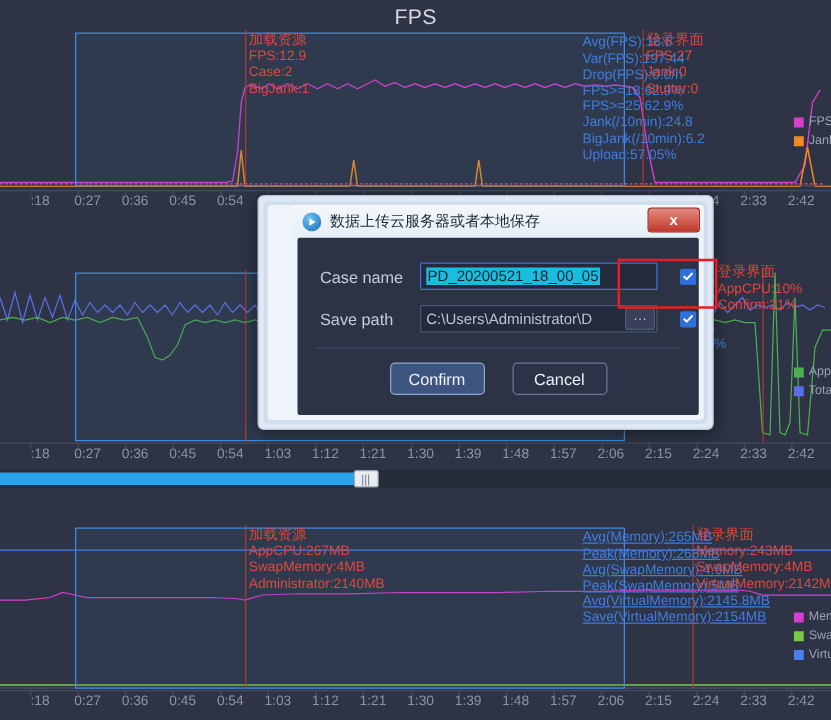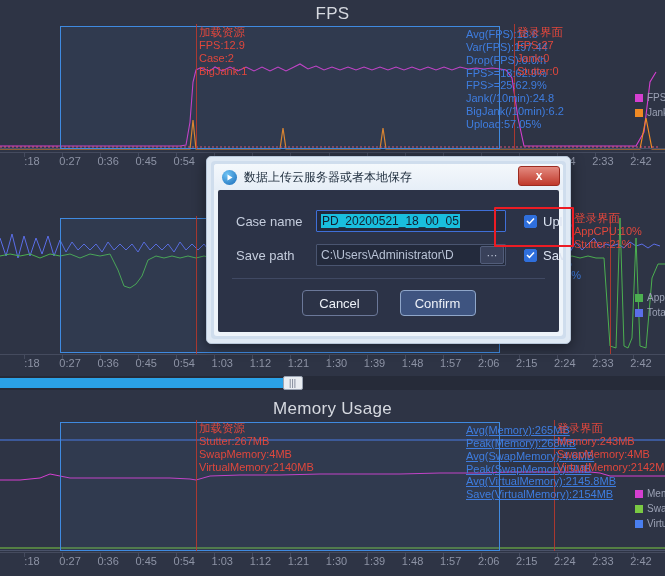--- a/index.html
+++ b/index.html
@@ -65,21 +65,21 @@
   
   .dialog{
     position:absolute; left:206px; top:156px; width:365px; height:188px;
     background:#dfe9f4;
     border:1px solid #b7c6d8;
     border-radius:5px;
     padding:4px;
     box-shadow:0 3px 14px rgba(0,0,0,.45);
   }
   .dlg-frame{ width:100%; height:100%; background:#cfdded; border-radius:4px; padding:3px; }
-  .dlg-inner{ width:100%; height:100%; background:#eef4fa; border-radius:3px; display:flex; flex-direction:column; overflow:hidden; }
+  .dlg-inner{ width:100%; height:100%; background:#eef4fa; border-radius:3px; display:flex; flex-direction:column; overflow:hidden;padding-left:20px; }
   .titlebar{
     height:26px; flex:0 0 26px; display:flex; align-items:center; gap:7px;
     padding-left:8px; position:relative;
     background:linear-gradient(#f4f8fc,#e6eef7);
   }
   .title-icon{
     width:15px; height:15px; border-radius:50%;
     background:radial-gradient(circle at 35% 30%, #6fc4f5, #1769b8);
     display:flex; align-items:center; justify-content:center;
   }
@@ -243,21 +243,21 @@
         <div>0%</div>
         <div>0%</div>
         <div>%</div>
         <div>4%</div>
         <div>0.0%</div>
       </div>
 
       <div class="ann red" style="left:574px;top:34px;">
         <div class="cn">登录界面</div>
         <div>AppCPU:10%</div>
-        <div>Stutter:21%</div>
+        <div>Confirm:21%</div>
       </div>
 
       <div class="legend" style="top:112px;">
         <div class="legend-row">
           <span class="legend-sw" style="background:#4caf50"></span>
           <span class="legend-lb">AppCPU</span>
         </div>
         <div class="legend-row">
           <span class="legend-sw" style="background:#5b6ee8"></span>
           <span class="legend-lb">TotalCPU</span>
@@ -304,37 +304,36 @@
       </div>
   </div>
 
   <div class="slider-wrap" style="top:376px;">
     <div class="slider-track"></div>
     <div class="slider-fill" style="width: 44%;"></div>
     <div class="slider-handle" style="left: calc(44% - 10px);">|||</div>
   </div>
 
   <div class="panel" style="top:394px;height:182px;">
-    <div class="panel-title" style="top:5px;">Memory Usage</div>
     <div class="plot" style="top:24px;height:134px;">
       <svg class="plot-inner" viewBox="0 0 665 134" preserveAspectRatio="none">
         <polyline fill="none" stroke="#4a7ff0" stroke-width="1" points="0,22 40,22 80,22 120,22 160,22 200,22 240,22 280,22 320,22 360,22 400,22 440,22 480,22 520,22 560,22 600,22 640,22 665,22"></polyline>
         <polyline fill="none" stroke="#d53fd0" stroke-width="1" points="0,62 20,62 40,60 50,56 60,58 70,60 90,60 110,60 130,60 150,60 170,60 190,61 196,62 210,58 240,57 280,57 320,56 360,56 400,56 440,55 480,55 510,54 530,54 560,54 590,54 600,55 610,58 620,58 640,58 665,58"></polyline>
         <polyline fill="none" stroke="#7ac943" stroke-width="1.2" points="0,130 100,130 200,130 300,130 400,130 500,130 600,130 665,130"></polyline>
         <line x1="0" y1="132.5" x2="665" y2="132.5" stroke="#4a5269" stroke-width="1"></line>
       </svg>
       <div class="sel-box" style="left:60px;top:4px;width:440px;height:129px;"></div>
       <div class="vline" style="left:196px;top:2px;height:131px;"></div>
       <div class="vline" style="left:554px;top:2px;height:131px;"></div>
 
       <div class="ann red" style="left:199px;top:4px;">
         <div class="cn">加载资源</div>
-        <div>Stutter:267MB</div>
+        <div>AppCPU:267MB</div>
         <div>SwapMemory:4MB</div>
-        <div>VirtualMemory:2140MB</div>
+        <div>Administrator:2140MB</div>
       </div>
 
       <div class="ann blue" style="left:466px;top:6px;text-decoration:underline;">
         <div>Avg(Memory):265MB</div>
         <div>Peak(Memory):268MB</div>
         <div>Avg(SwapMemory):4.6MB</div>
         <div>Peak(SwapMemory):5MB</div>
         <div>Avg(VirtualMemory):2145.8MB</div>
         <div>Save(VirtualMemory):2154MB</div>
       </div>
@@ -444,22 +443,22 @@
                     <polyline points="1,4 3.4,6.4 8,1.4" fill="none" stroke="#ffffff" stroke-width="1.5"></polyline>
                   </svg>
               </span>
               <span class="chk-label">Save</span>
             </span>
           </div>
 
           <div class="dlg-sep"></div>
 
           <div class="btn-row">
+            <span class="btn primary">Confirm</span>
             <span class="btn secondary">Cancel</span>
-            <span class="btn primary">Confirm</span>
           </div>
 
         </div>
       </div>
     </div>
     <div class="hl-box"></div>
   </div>
 
 </div>
 

